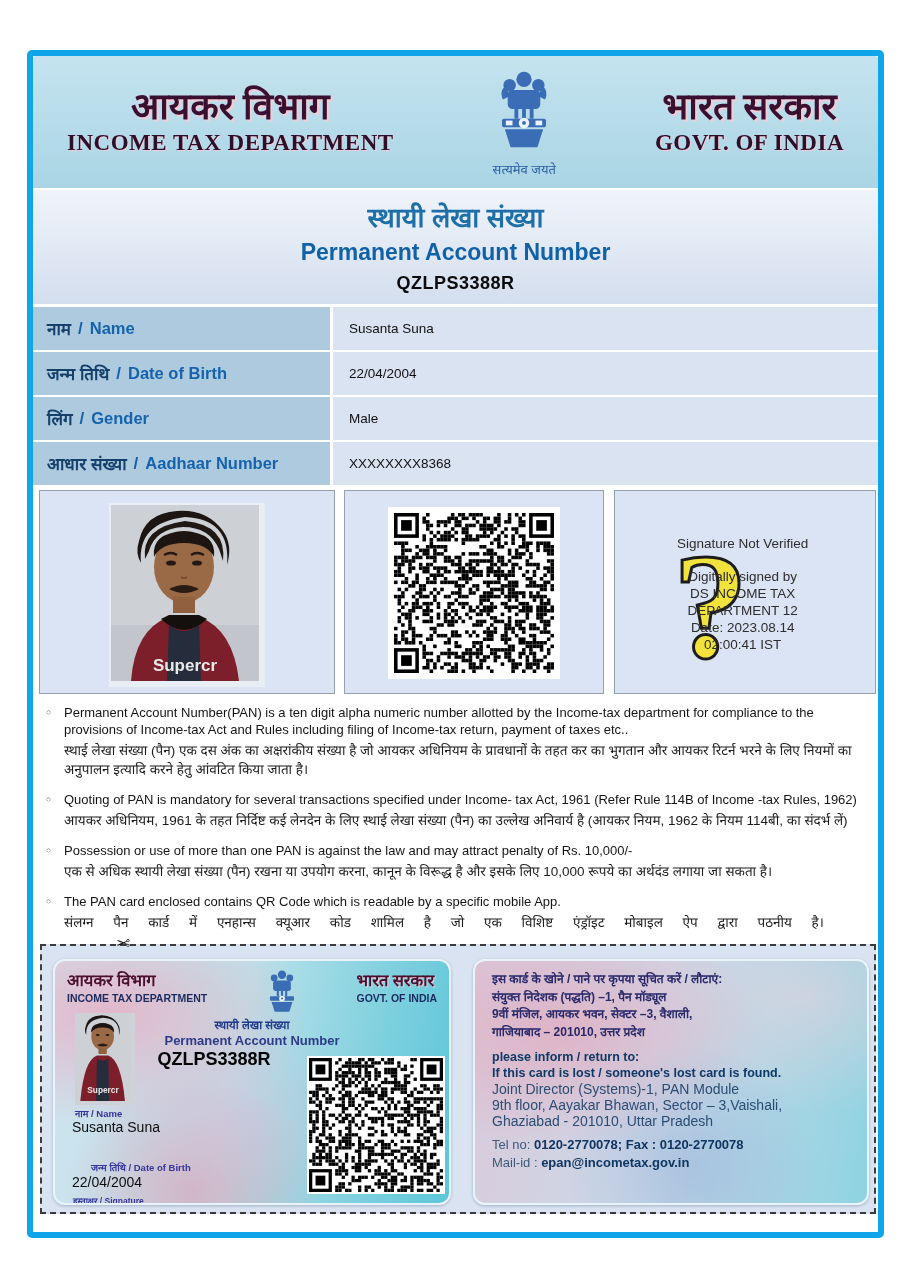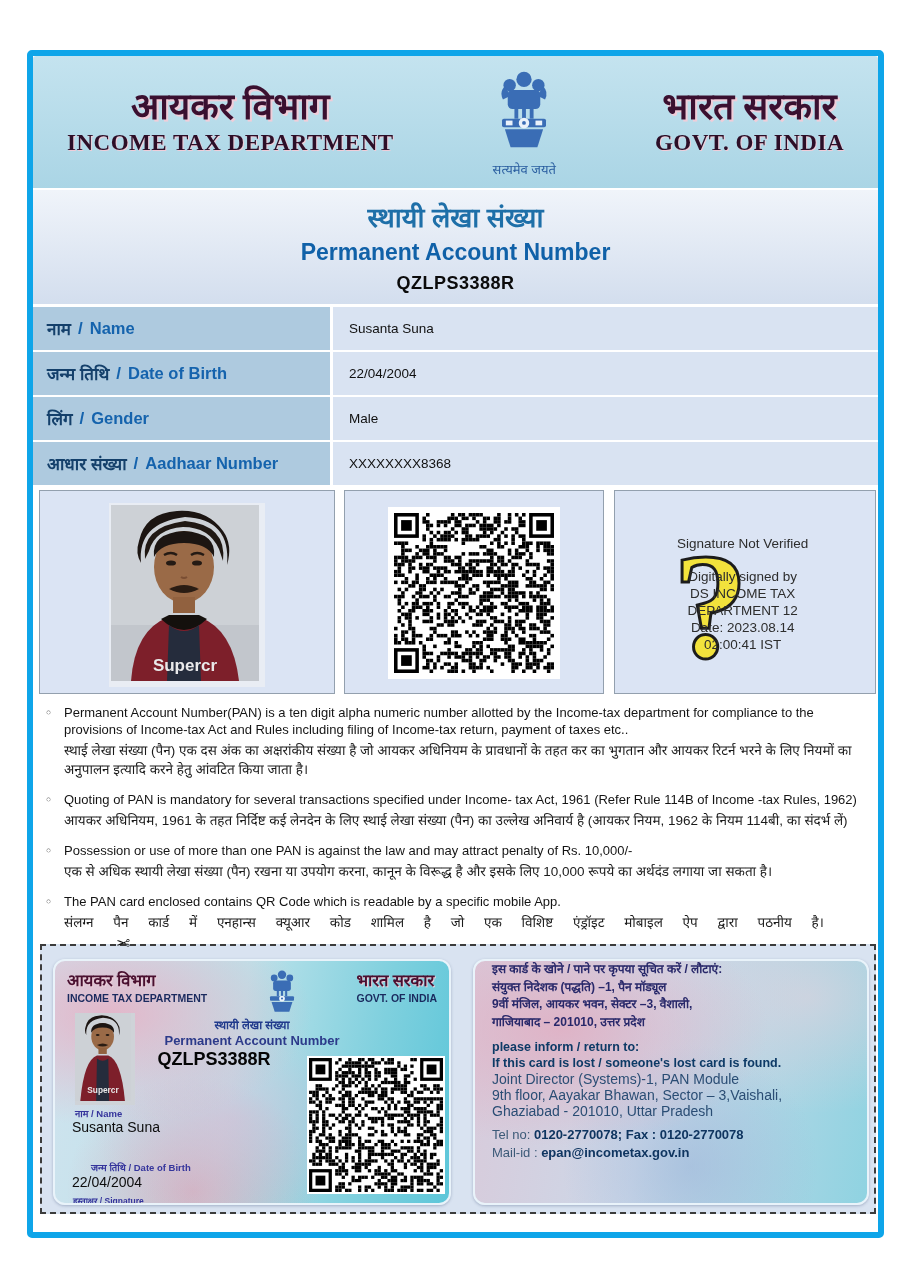--- a/index.html
+++ b/index.html
@@ -69,21 +69,21 @@
   .cf-mid{text-align:center;margin-top:1px;}
   .cf-pan-hi{font-size:11.5px;font-weight:bold;color:#203a8c;}
   .cf-pan-en{font-size:13px;font-weight:bold;color:#2c3a8a;margin-top:1px;}
   .cf-pan-no{font-size:18px;font-weight:bold;color:#050505;margin-top:1px;transform:translateX(-38px);}
   .cf-photo{position:absolute;left:20px;top:52px;width:60px;height:92px;background:#cfd3d8;}
   .cf-lbl{position:absolute;font-size:9.5px;font-weight:bold;color:#35359c;}
   .cf-lbl .l-sep{color:#35359c;} 
   .cf-val{position:absolute;font-size:14px;color:#0d0d0d;}
   .cf-qr{position:absolute;left:252px;top:95px;width:138px;height:138px;background:#fff;padding:2px;box-sizing:border-box;}
 
-  .cb-pad{padding:0 17px 0;}
+  .cb-pad{padding:10px 17px 0;}
   .cb-hi{font-size:12px;font-weight:bold;color:#28286a;line-height:17.5px;}
   .cb-enb{font-size:12.5px;font-weight:bold;color:#0d3a66;line-height:16px;}
   .cb-en{font-size:14px;color:#2a4d74;line-height:16px;}
   .cb-contact{margin-top:7px;font-size:13px;line-height:18px;}
   .cb-contact .cl{color:#3c5a78;}
   .cb-contact .cv{font-weight:bold;color:#0f3560;margin-top:18px;}
   .sp8{height:8px;}
 </style>
 </head>
 <body>

